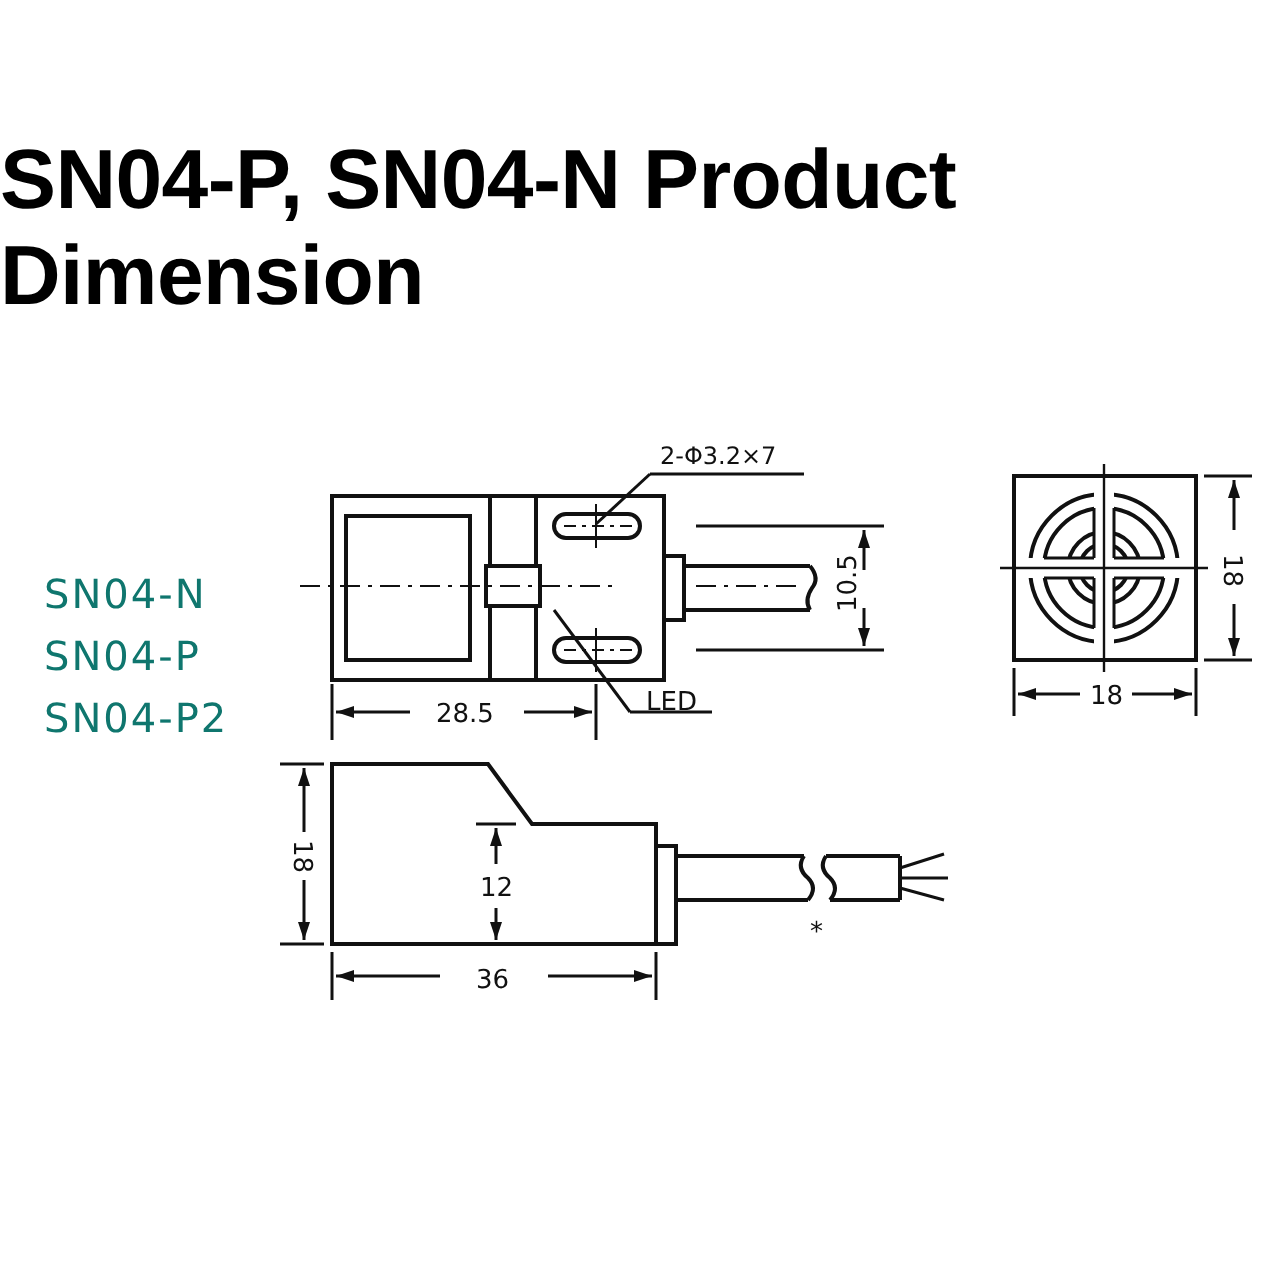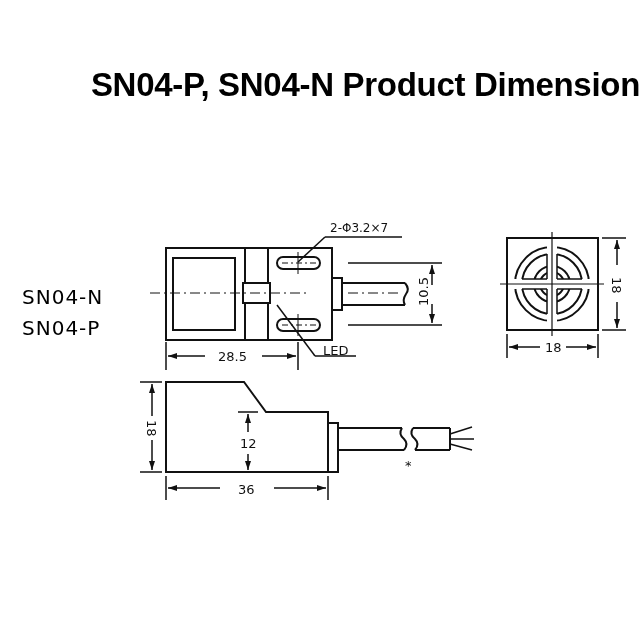--- a/index.html
+++ b/index.html
@@ -1,30 +1,31 @@
 <!DOCTYPE html>
 <html><head>
 <meta charset="utf-8">
 <style>
   html, body { margin:0; padding:0; background:#ffffff; }
   body { width:640px; height:640px; position:relative; overflow:hidden; font-family:"Liberation Sans", sans-serif; }
-  .title { position:absolute; left:0; top:66px; width:640px; text-align:right; font-weight:bold; font-size:33px; color:#000; letter-spacing:-0.3px; }
+  .title { position:absolute; left:0; top:66px; width:640px; text-align:left; font-weight:bold; font-size:42px; color:#000; letter-spacing:-0.3px; }
   .models { position:absolute; left:22px; top:282px; }
-  .model { font-family:"DejaVu Sans", sans-serif; font-size:20px; color:#000000; height:31px; line-height:31px; letter-spacing:1px; }
+  .model { font-family:"DejaVu Sans", sans-serif; font-size:20px; color:#0f766e; height:31px; line-height:31px; letter-spacing:1px; }
   svg.drawing { position:absolute; left:0; top:0; }
   svg text { font-family:"DejaVu Sans", sans-serif; fill:#111; }
 </style>
 </head>
 <body>
 
 <div class="title">SN04-P, SN04-N Product Dimension</div>
 
 <div class="models">
   <div class="model">SN04-N</div>
   <div class="model">SN04-P</div>
+  <div class="model">SN04-P2</div>
 </div>
 
 <svg class="drawing" width="640" height="640" viewBox="0 0 640 640">
   <defs>
     <marker id="arr" markerWidth="10" markerHeight="8" refX="9" refY="4" orient="auto" markerUnits="userSpaceOnUse">
       <path d="M0,1 L9,4 L0,7 Z" fill="#111"></path>
     </marker>
   </defs>
 
   <g stroke="#111" fill="none" stroke-width="2">

